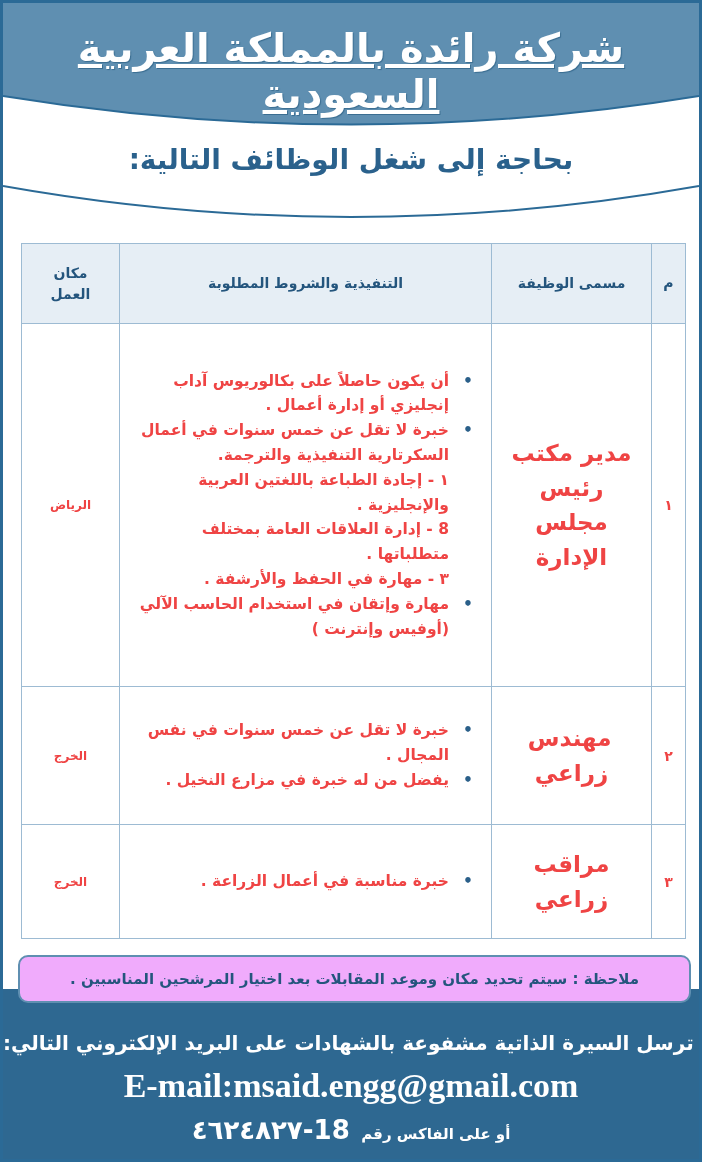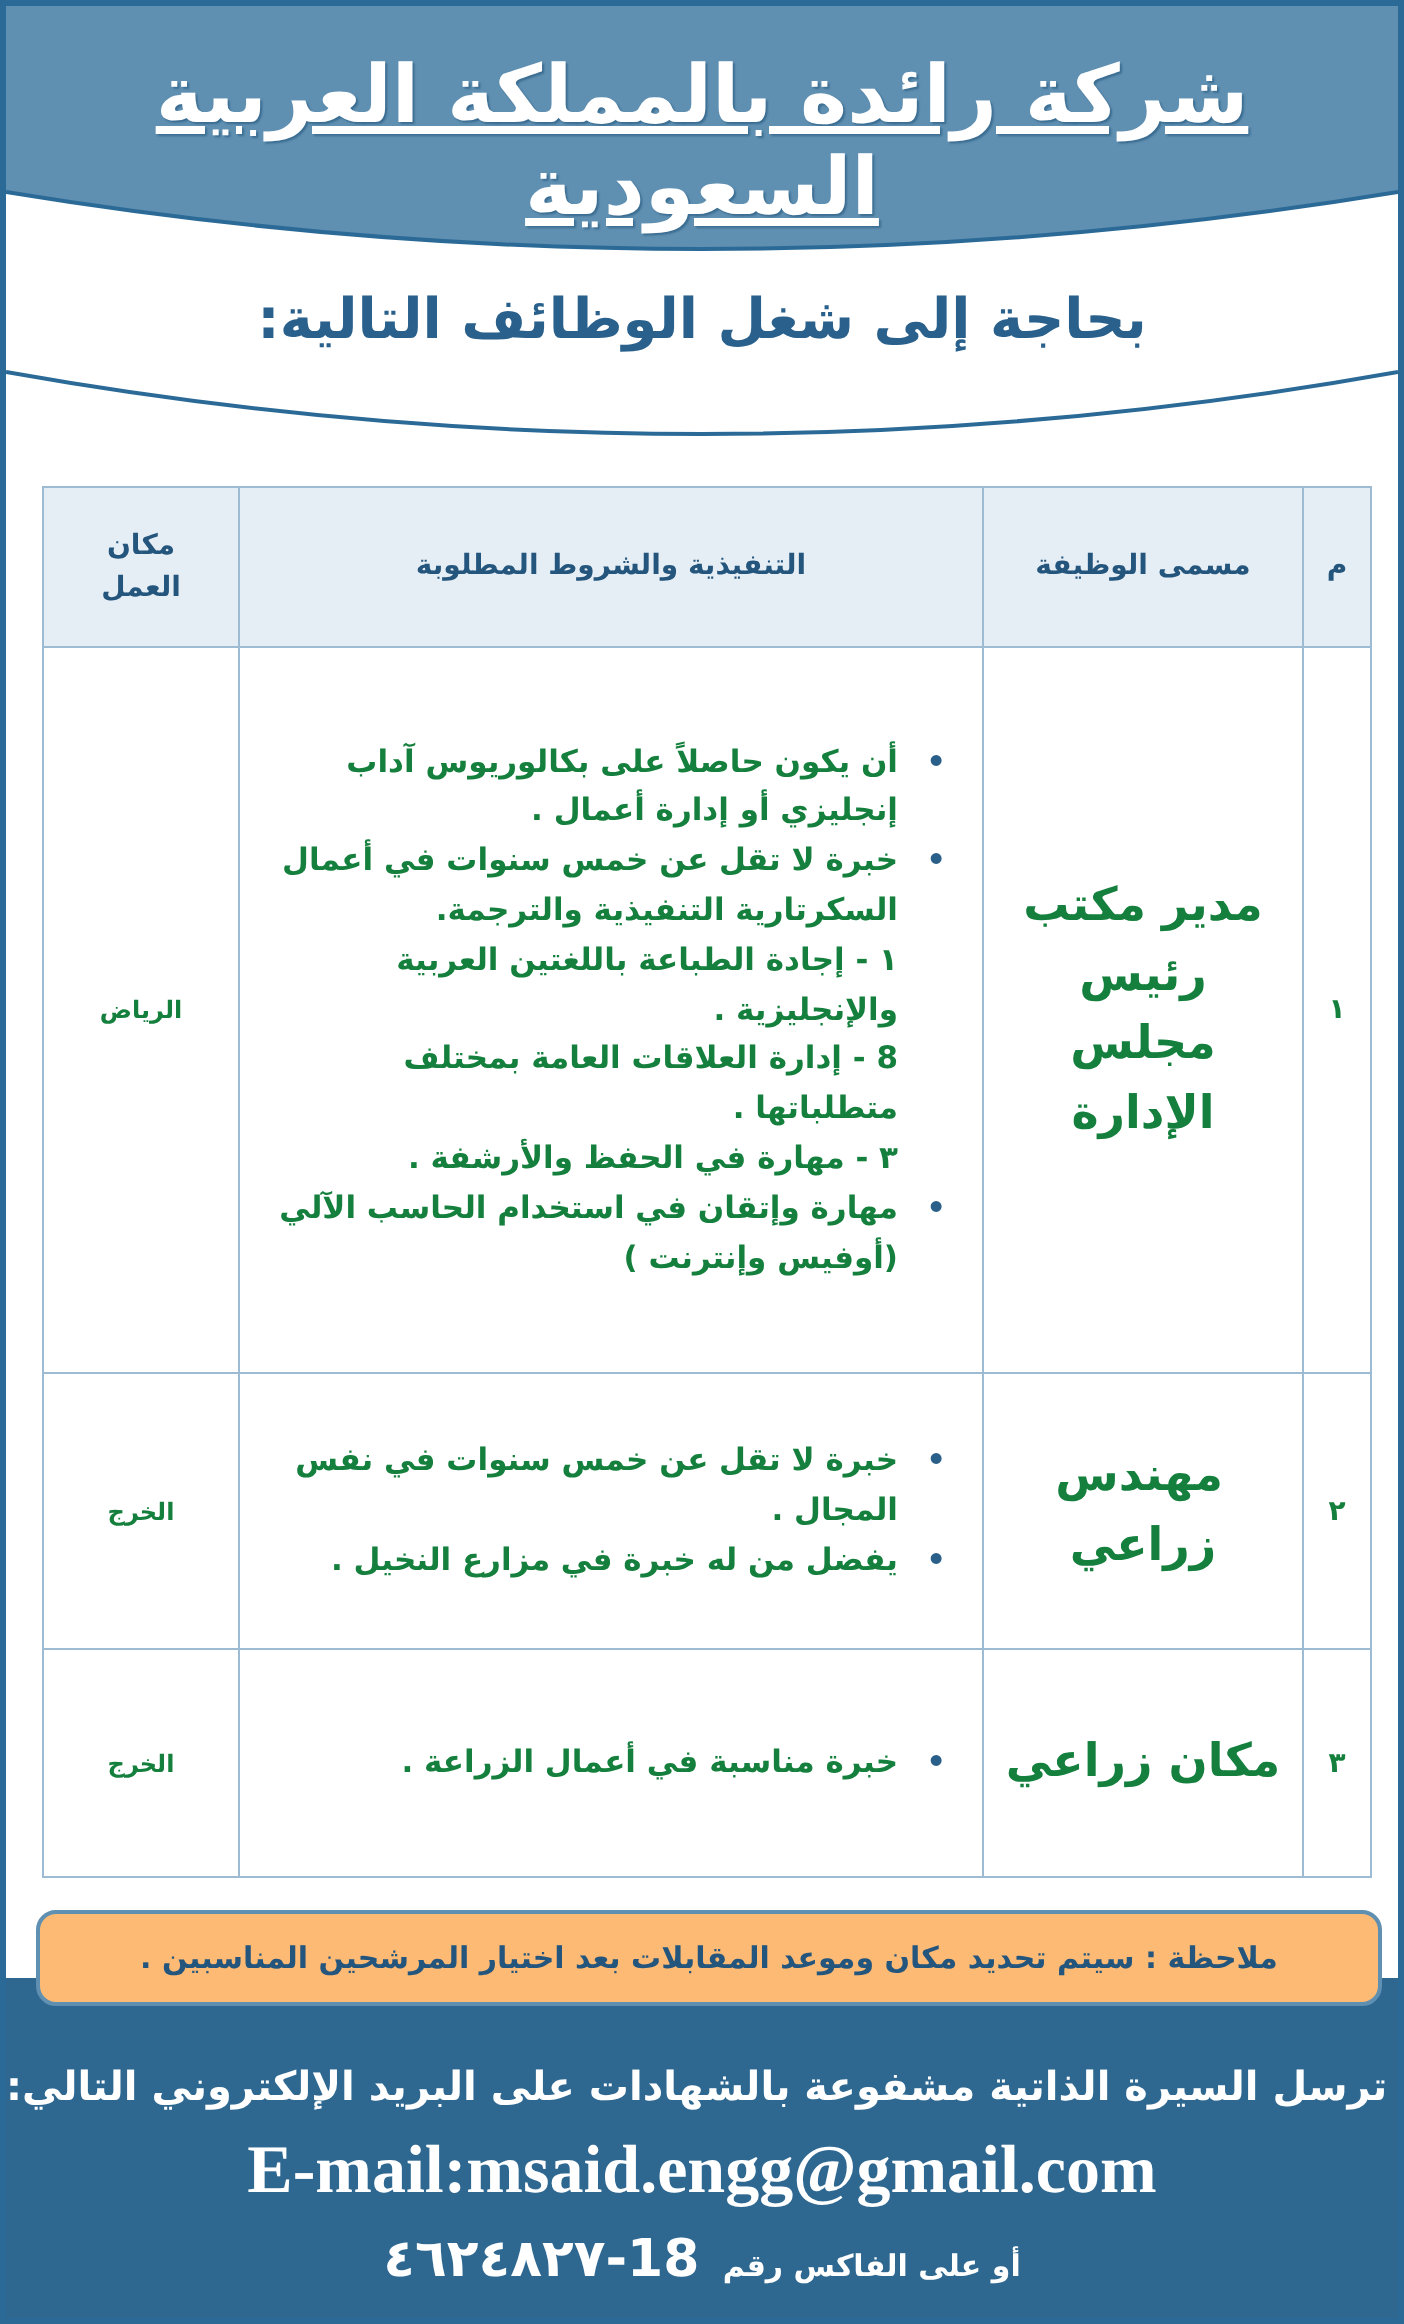--- a/index.html
+++ b/index.html
@@ -27,40 +27,40 @@
     
     .jobs {
       position: absolute; left: 18px; top: 240px; width: 664px;
       border-collapse: collapse; table-layout: fixed;
     }
     .jobs th, .jobs td { border: 1.5px solid #9dbbd3; vertical-align: middle; }
     .jobs thead th {
       background: #e6eef5; color: #24557d; font-weight: bold; font-size: 14px;
       height: 80px; text-align: center; line-height: 1.5;
     }
-    .jobs td { color: #15803d; }
+    .jobs td { color: #ef4444; }
     .col-num { width: 34px; }
     .col-title { width: 160px; }
     .col-quals { width: 372px; }
     .col-place { width: 98px; }
     td.num { text-align: center; font-size: 14px; font-weight: bold; }
     td.title { text-align: center; font-size: 23px; font-weight: bold; line-height: 1.5; padding: 0 8px; }
     td.place { text-align: center; font-size: 12px; font-weight: bold; }
     td.quals { padding: 8px 14px 8px 10px; font-size: 15.5px; font-weight: bold; line-height: 1.6; }
     .quals ul { list-style: none; }
     .quals li { position: relative; padding-right: 28px; }
     .quals li.bullet::before {
       content: "•"; position: absolute; right: 4px; top: 0; color: #2a5f89;
     }
     .quals li.sub { padding-right: 28px; }
 
     
     .note {
       position: absolute; left: 15px; top: 952px; width: 673px; height: 48px;
-      background: #fdba74; border: 2px solid #5f8fb1; border-radius: 10px;
+      background: #f0abfc; border: 2px solid #5f8fb1; border-radius: 10px;
       color: #24557d; font-weight: bold; font-size: 15px; text-align: center;
       line-height: 44px; z-index: 3;
     }
 
     
     .footer {
       position: absolute; left: 0; top: 986px; width: 696px; height: 173px;
       background: #2e6891; z-index: 2;
     }
     .apply-text {
@@ -130,21 +130,21 @@
         <td class="quals">
           <ul>
             <li class="bullet">خبرة لا تقل عن خمس سنوات في نفس المجال .</li>
             <li class="bullet">يفضل من له خبرة في مزارع النخيل .</li>
           </ul>
         </td>
         <td class="place">الخرج</td>
       </tr>
       <tr style="height:114px;">
         <td class="num">٣</td>
-        <td class="title">مكان زراعي</td>
+        <td class="title">مراقب زراعي</td>
         <td class="quals">
           <ul>
             <li class="bullet">خبرة مناسبة في أعمال الزراعة .</li>
           </ul>
         </td>
         <td class="place">الخرج</td>
       </tr>
     </tbody>
   </table>
 

